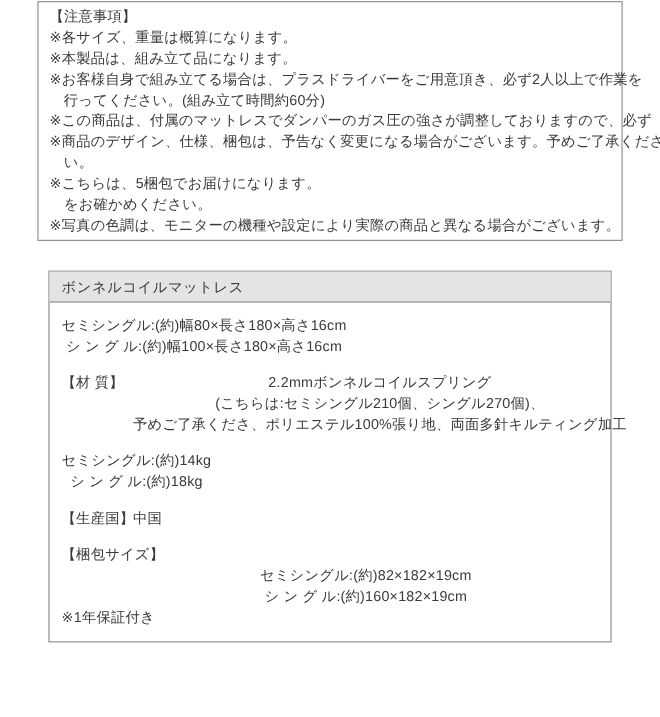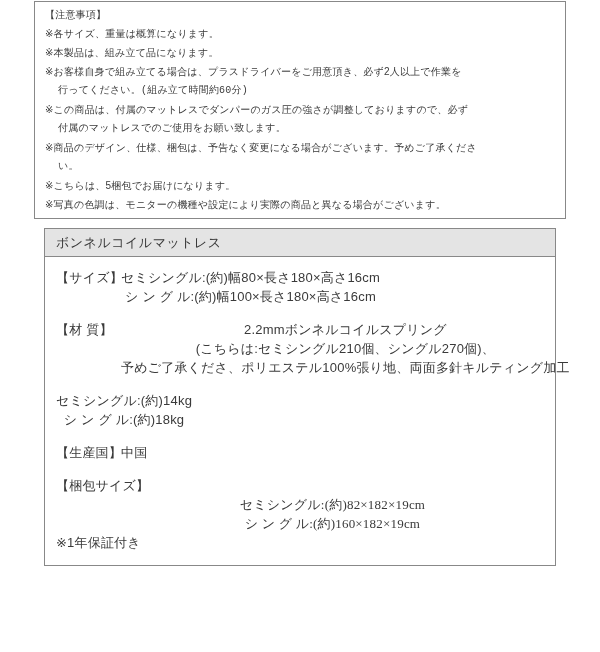--- a/index.html
+++ b/index.html
@@ -24,31 +24,30 @@
     margin: 0 auto;
     border: 1px solid #888888;
     background: #ffffff;
     box-sizing: content-box;
   }
   .notice-box {
     margin-top: 1px;
     padding: 3px 10px 4px 10px;
   }
   .line {
-    font-size: 10px;
+    font-size: 13px;
     line-height: 19px;
     letter-spacing: 0.2px;
     white-space: nowrap;
   }
   .line.indent {
     padding-left: 13px;
-    font-family: Liberation Mono, monospace;
   }
   .spec-box {
-    margin-top: 9px;
+    margin-top: 27px;
   }
   .spec-header {
     background: #e4e4e4;
     border-bottom: 1px solid #888888;
     padding: 5px 11px;
     font-size: 13px;
     line-height: 17px;
     letter-spacing: 0.5px;
   }
   .spec-body {
@@ -66,54 +65,52 @@
     width: 65px;
     white-space: nowrap;
   }
   .spec-values div {
     white-space: nowrap;
     text-align: center;
   }
   .spec-row.block {
     display: block;
     margin-bottom: 0;
-    font-family: Liberation Serif, serif;
   }
   .spec-row.block .spec-values {
     margin-left: 65px;
   }
   .footnote {
     white-space: nowrap;
   }
 </style>
 </head>
 <body>
 
 <div class="page">
 
   <section class="box notice-box">
     <div class="line">【注意事項】</div>
     <div class="line">※各サイズ、重量は概算になります。</div>
     <div class="line">※本製品は、組み立て品になります。</div>
     <div class="line">※お客様自身で組み立てる場合は、プラスドライバーをご用意頂き、必ず2人以上で作業を</div>
     <div class="line indent">行ってください。(組み立て時間約60分)</div>
     <div class="line">※この商品は、付属のマットレスでダンパーのガス圧の強さが調整しておりますので、必ず</div>
-    <div class="line indent">付属のマットレスでのご使用をお願い致します。</div>
     <div class="line">※商品のデザイン、仕様、梱包は、予告なく変更になる場合がございます。予めご了承くださ</div>
     <div class="line indent">い。</div>
     <div class="line">※こちらは、5梱包でお届けになります。</div>
+    <div class="line indent">をお確かめください。</div>
     <div class="line">※写真の色調は、モニターの機種や設定により実際の商品と異なる場合がございます。</div>
   </section>
 
   <section class="box spec-box">
     <div class="spec-header">ボンネルコイルマットレス</div>
     <div class="spec-body">
 
       <div class="spec-row">
-        <div class="spec-label">【サイズ】</div>
         <div class="spec-values">
           <div>セミシングル:(約)幅80×長さ180×高さ16cm</div>
           <div>シ ン グ ル:(約)幅100×長さ180×高さ16cm</div>
         </div>
       </div>
 
       <div class="spec-row">
         <div class="spec-label">【材 質】</div>
         <div class="spec-values">
           <div>2.2mmボンネルコイルスプリング</div>

